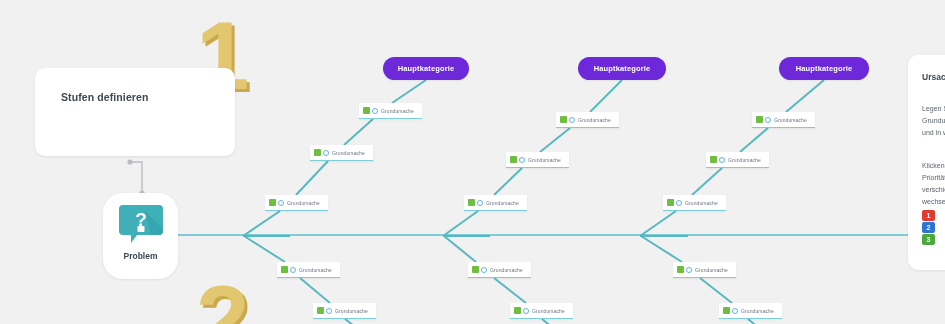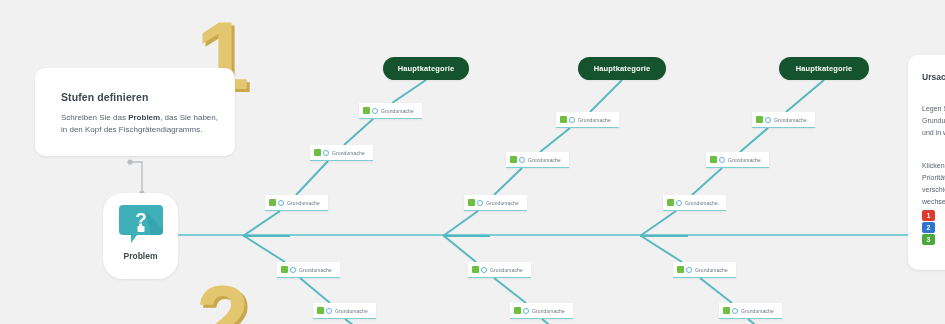--- a/index.html
+++ b/index.html
@@ -145,21 +145,21 @@
     color: #3d4852;
   }
 
   
   #elbow { position: absolute; left: 126px; top: 158px; width: 30px; height: 40px; }
 
   
   .cat-pill {
     position: absolute;
     height: 23px;
-    background: #14532d;
+    background: #6d28d9;
     border-radius: 12px;
     color: #ffffff;
     font-size: 7.5px;
     font-weight: bold;
     letter-spacing: 0.15px;
     display: flex;
     align-items: center;
     justify-content: center;
     box-shadow: 0 1px 2px rgba(0,0,0,0.06);
   }
@@ -235,21 +235,20 @@
     <line x1="243" y1="236" x2="290" y2="236" stroke="#58b8c0" stroke-width="2"></line>
     <line x1="443" y1="236" x2="490" y2="236" stroke="#58b8c0" stroke-width="2"></line>
     <line x1="640" y1="236" x2="688" y2="236" stroke="#58b8c0" stroke-width="2"></line>
   </svg>
 
   <div class="step-num" id="step-num-1">1</div>
   <div class="step-num" id="step-num-2">2</div>
 
   <div class="info-card" id="card-step1">
     <div class="card-title">Stufen definieren</div>
-    <div class="card-body"><span>Schreiben Sie das </span><b>Problem</b><span>, das Sie haben, in den Kopf des Fischgrätendiagramms.</span></div>
   </div>
 
   <svg id="elbow" viewBox="0 0 30 40">
     <circle cx="4" cy="4" r="2.6" fill="#b9bcc0"></circle>
     <path d="M4 4 H16 V34" stroke="#b9bcc0" stroke-width="1.4" fill="none"></path>
     <circle cx="16" cy="35" r="2.6" fill="#b9bcc0"></circle>
   </svg>
 
   <div id="problem-node">
     <svg id="problem-icon" viewBox="0 0 44 38">

